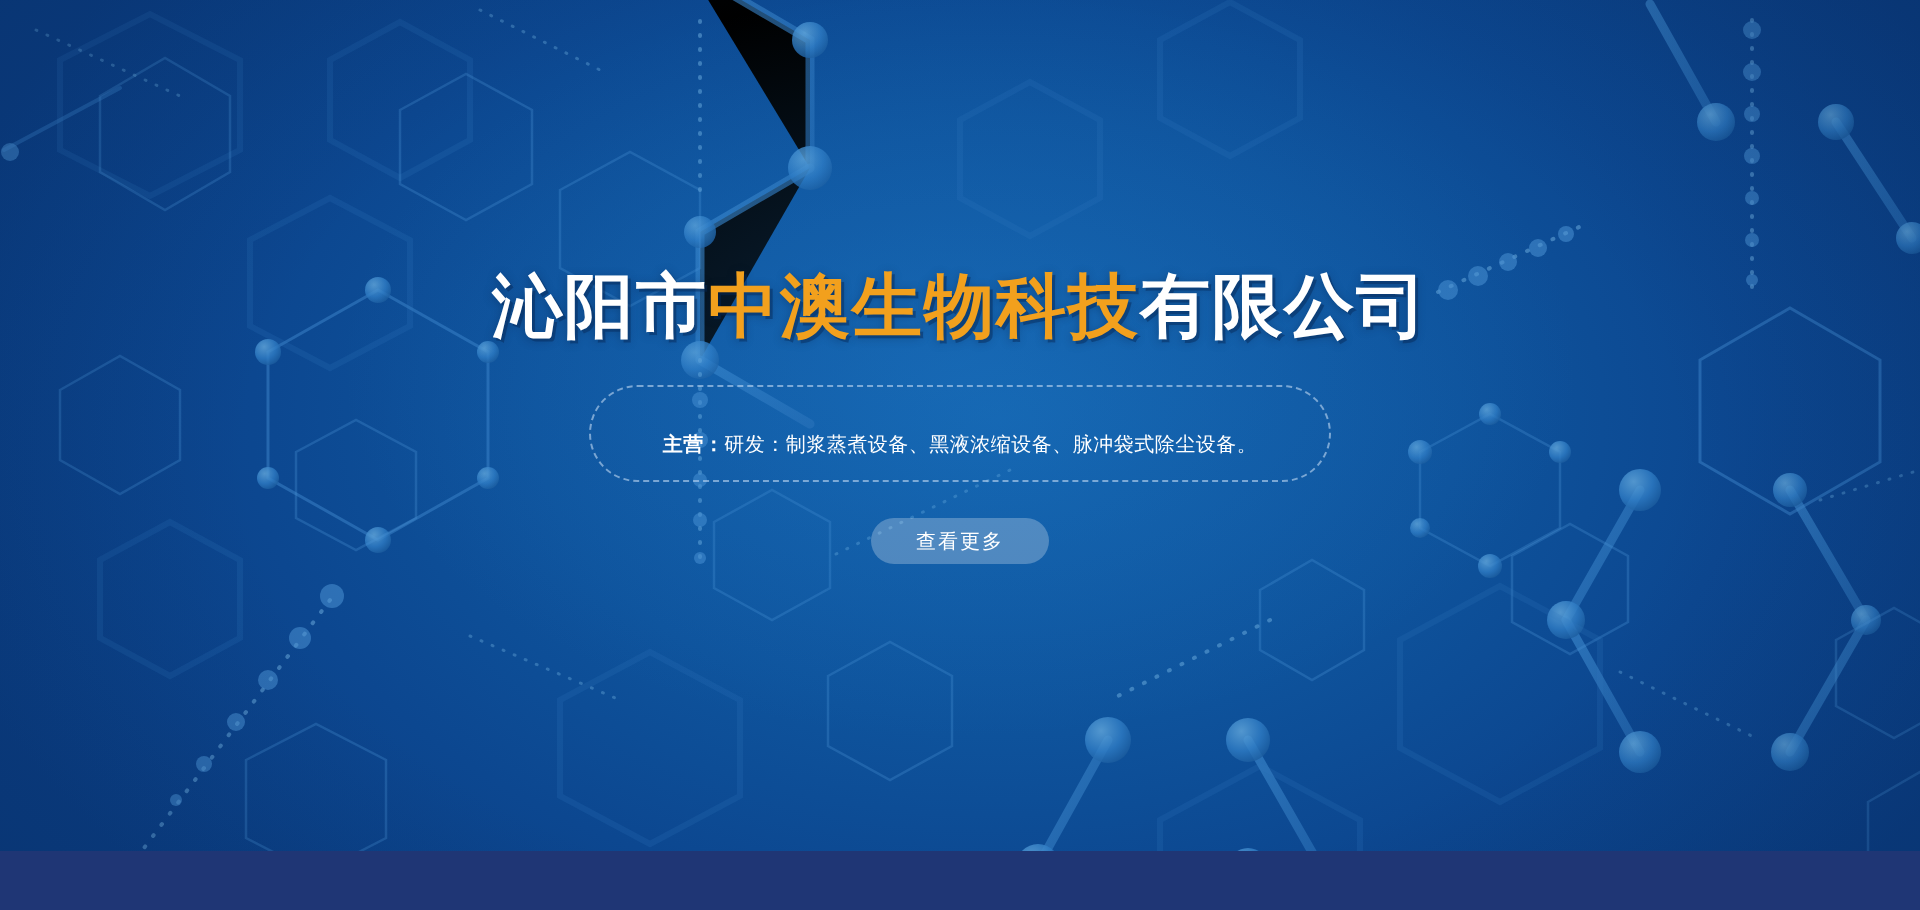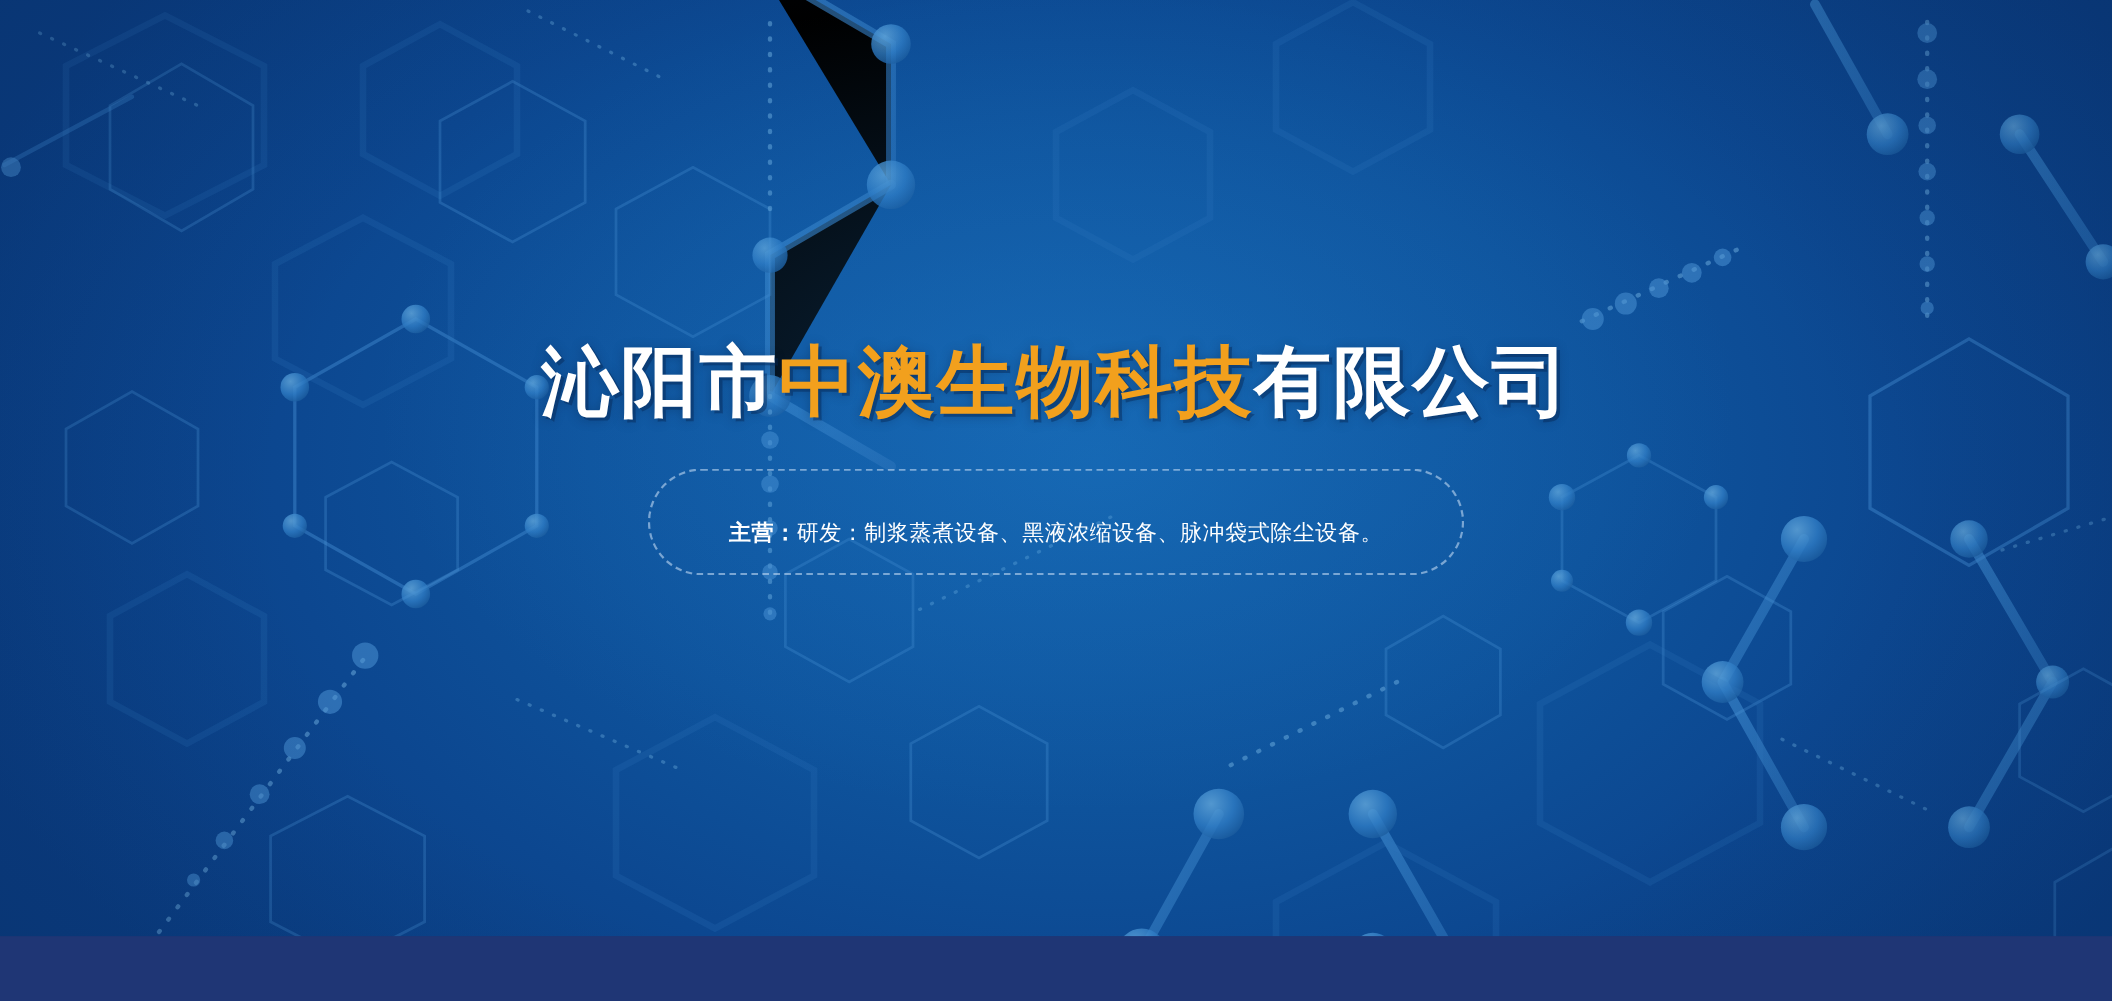--- a/index.html
+++ b/index.html
@@ -267,17 +267,18 @@
   <div id="hero-glow"></div>
 
   <div id="hero-content">
 
     <h1 id="hero-title"><span>沁阳市</span><span class="accent">中澳生物科技</span><span>有限公司</span></h1>
 
     <div id="tagline-box">
       <div class="tagline-line"><span class="strong">主营：</span><span>研发：制浆蒸煮设备、黑液浓缩设备、脉冲袋式除尘设备。</span></div>
     </div>
 
+    <button id="more-button">查看更多</button>
 
   </div>
 
   <div id="bottom-bar"></div>
 </div>
 
 </body></html>

